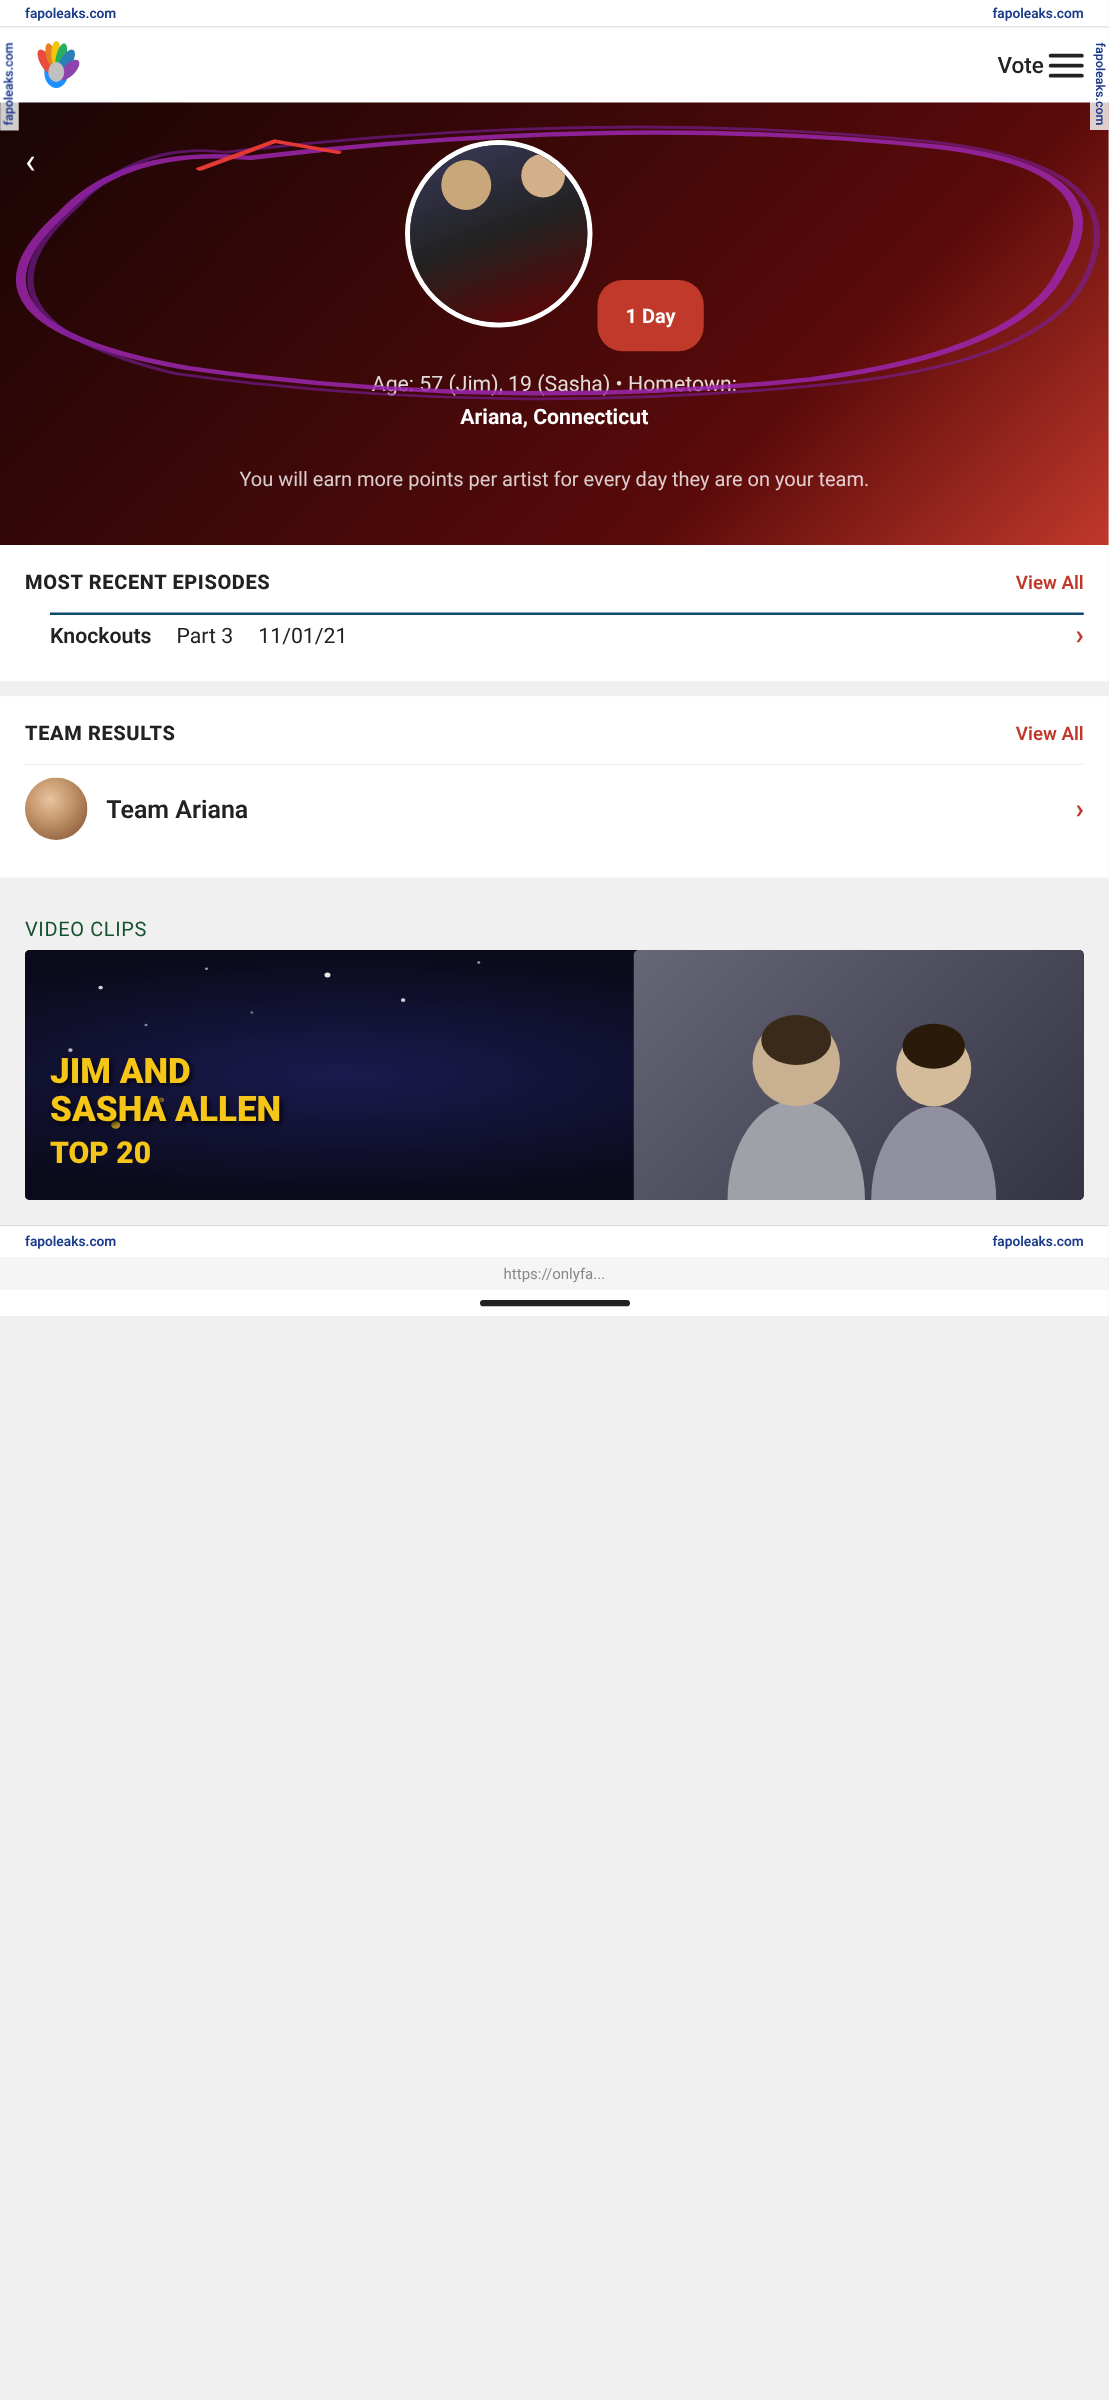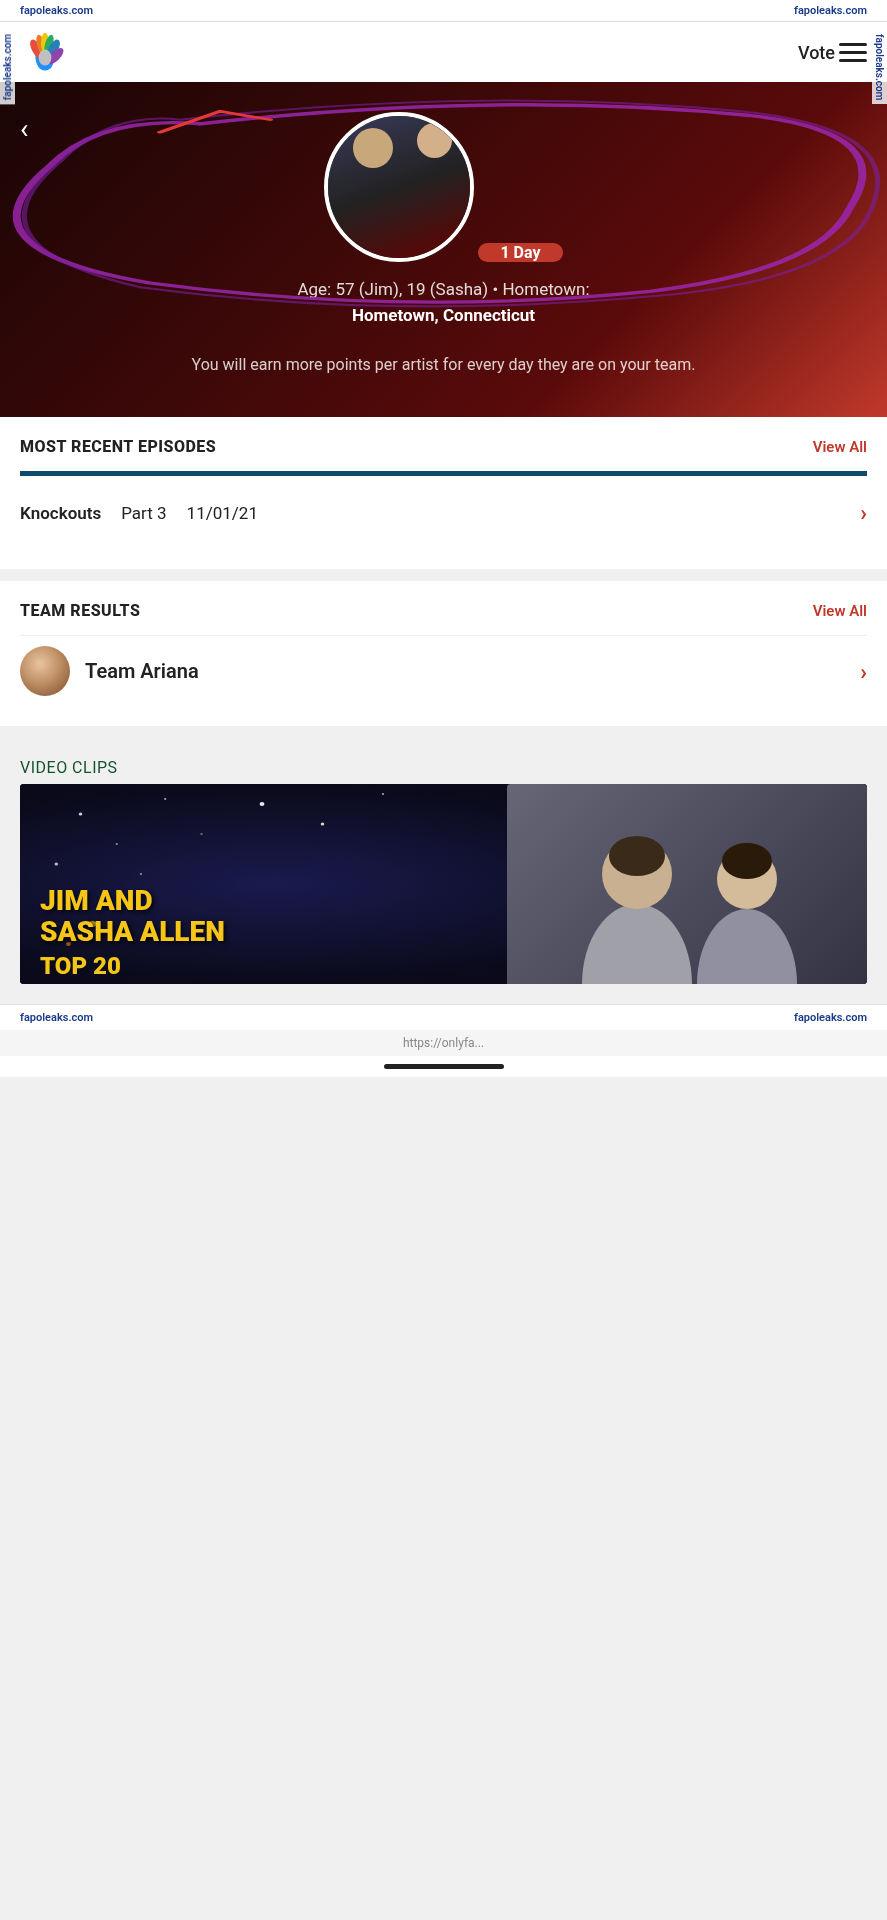--- a/index.html
+++ b/index.html
@@ -165,21 +165,21 @@
       bottom: 100px;
       right: 18px;
     }
 
     .days-badge {
       display: inline-block;
       background: #c0392b;
       color: #fff;
       font-size: 16px;
       font-weight: 700;
-      padding: 0 22px;
+      padding: 19px 22px;
       border-radius: 20px;
       margin-top: -10px;
       margin-bottom: 15px;
     }
     .artist-name {
       color: #fff;
       font-size: 40px;
       font-weight: 800;
       margin-bottom: 10px;
       line-height: 1.1;
@@ -252,22 +252,23 @@
     .view-all-link {
       color: #c0392b;
       font-size: 15px;
       font-weight: 600;
       cursor: pointer;
     }
     .episode-row {
       display: flex;
       align-items: center;
       justify-content: space-between;
-      padding: 24px 0;
-      border-top: 5px solid #0c4a6e;
+      padding: 4px 0;
+      border-top: 2px solid #0c4a6e;
+      margin-left: 20px;
     }
     .episode-info {
       display: flex;
       gap: 20px;
       align-items: center;
       flex: 1;
     }
     .episode-label {
       font-size: 17px;
       font-weight: 600;
@@ -337,21 +338,21 @@
       height: 200px;
       background: linear-gradient(135deg, #1a1a2e 0%, #16213e 30%, #0f3460 60%, #c4a020 100%);
       border-radius: 4px;
       position: relative;
       overflow: hidden;
       display: flex;
       align-items: center;
     }
     .video-text-overlay {
       position: absolute;
-      bottom: 4px;
+      bottom: 24px;
       left: 20px;
     }
     .video-title-text {
       font-size: 28px;
       font-weight: 900;
       color: #f5c518;
       text-transform: uppercase;
       text-shadow: 2px 2px 4px rgba(0,0,0,0.8);
       line-height: 1.1;
     }
@@ -468,21 +469,21 @@
   </div>
 
   
   <div class="days-badge">1 Day</div>
 
   
 
   
   <div class="artist-details">
     <span>Age: 57 (Jim), 19 (Sasha)  •  Hometown:</span><br>
-    <strong>Hometown, Connecticut</strong>
+    <strong>Ariana, Connecticut</strong>
   </div>
 
   
 
   
   <p class="earn-points-text">You will earn more points per artist for every day they are on your team.</p>
 
 </div>
 
 <div class="section">

